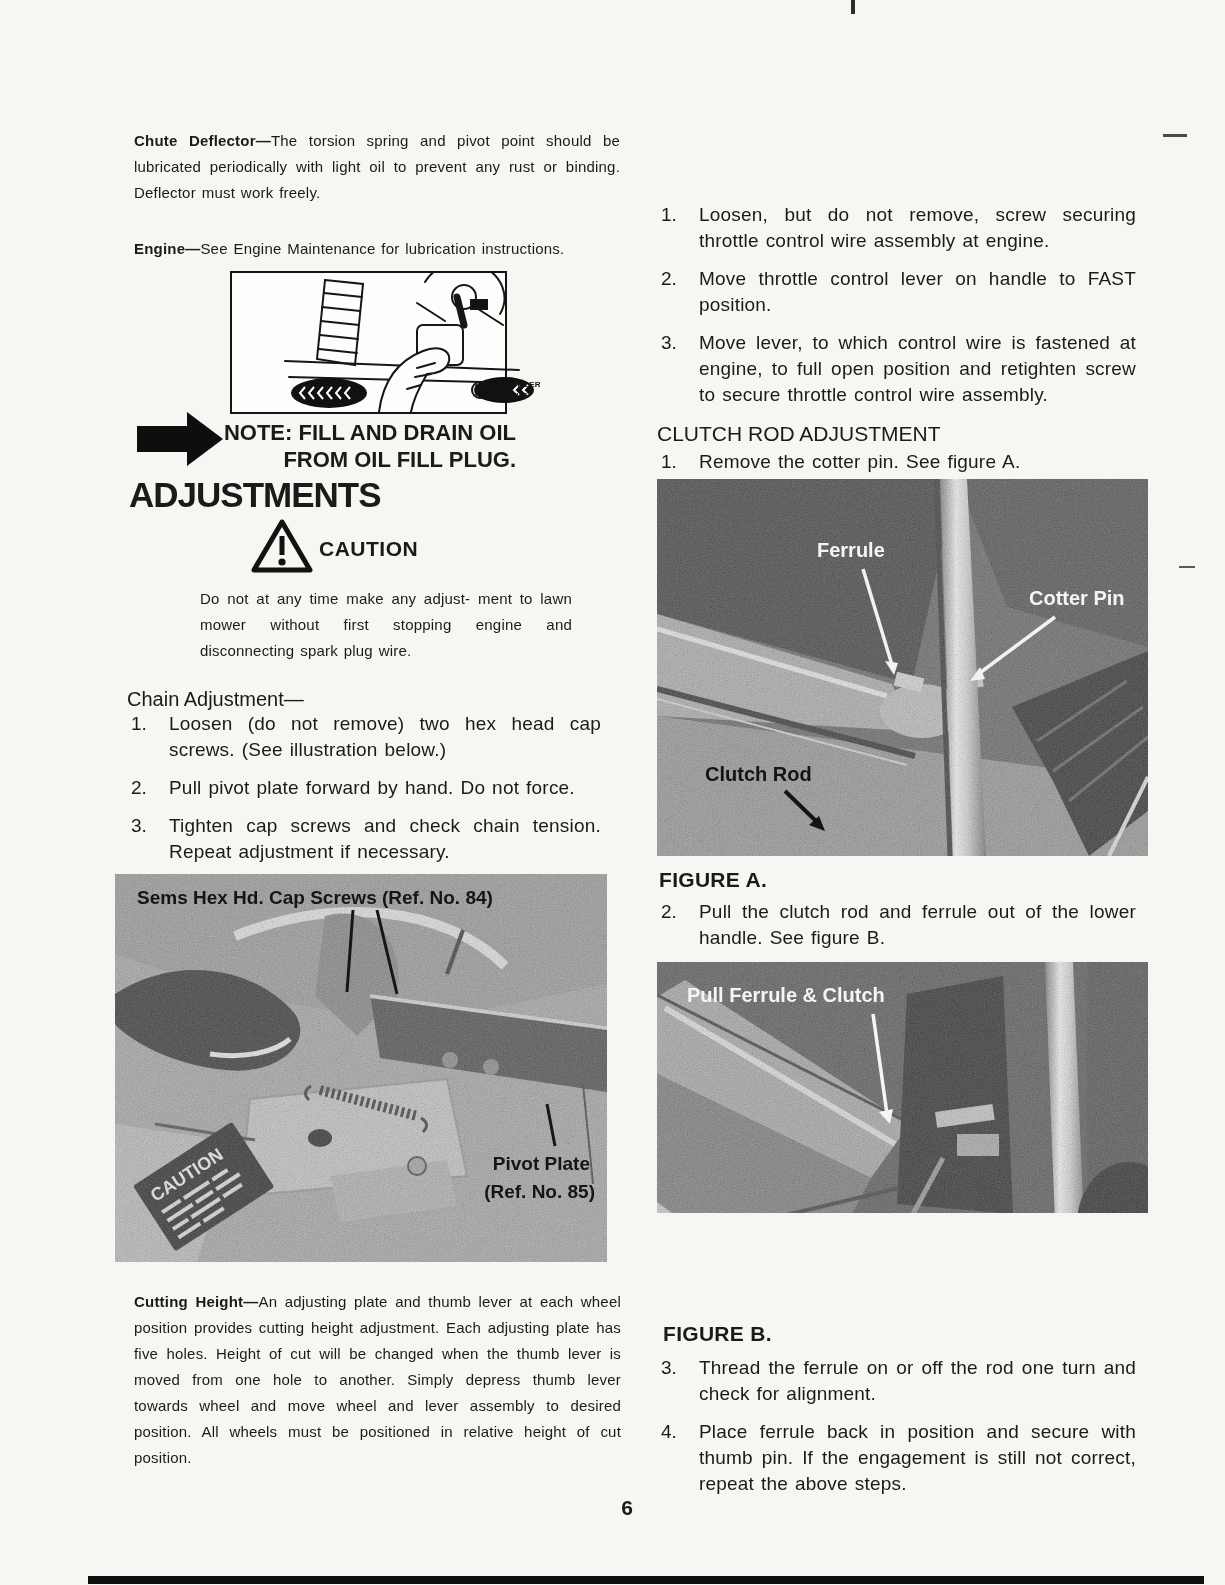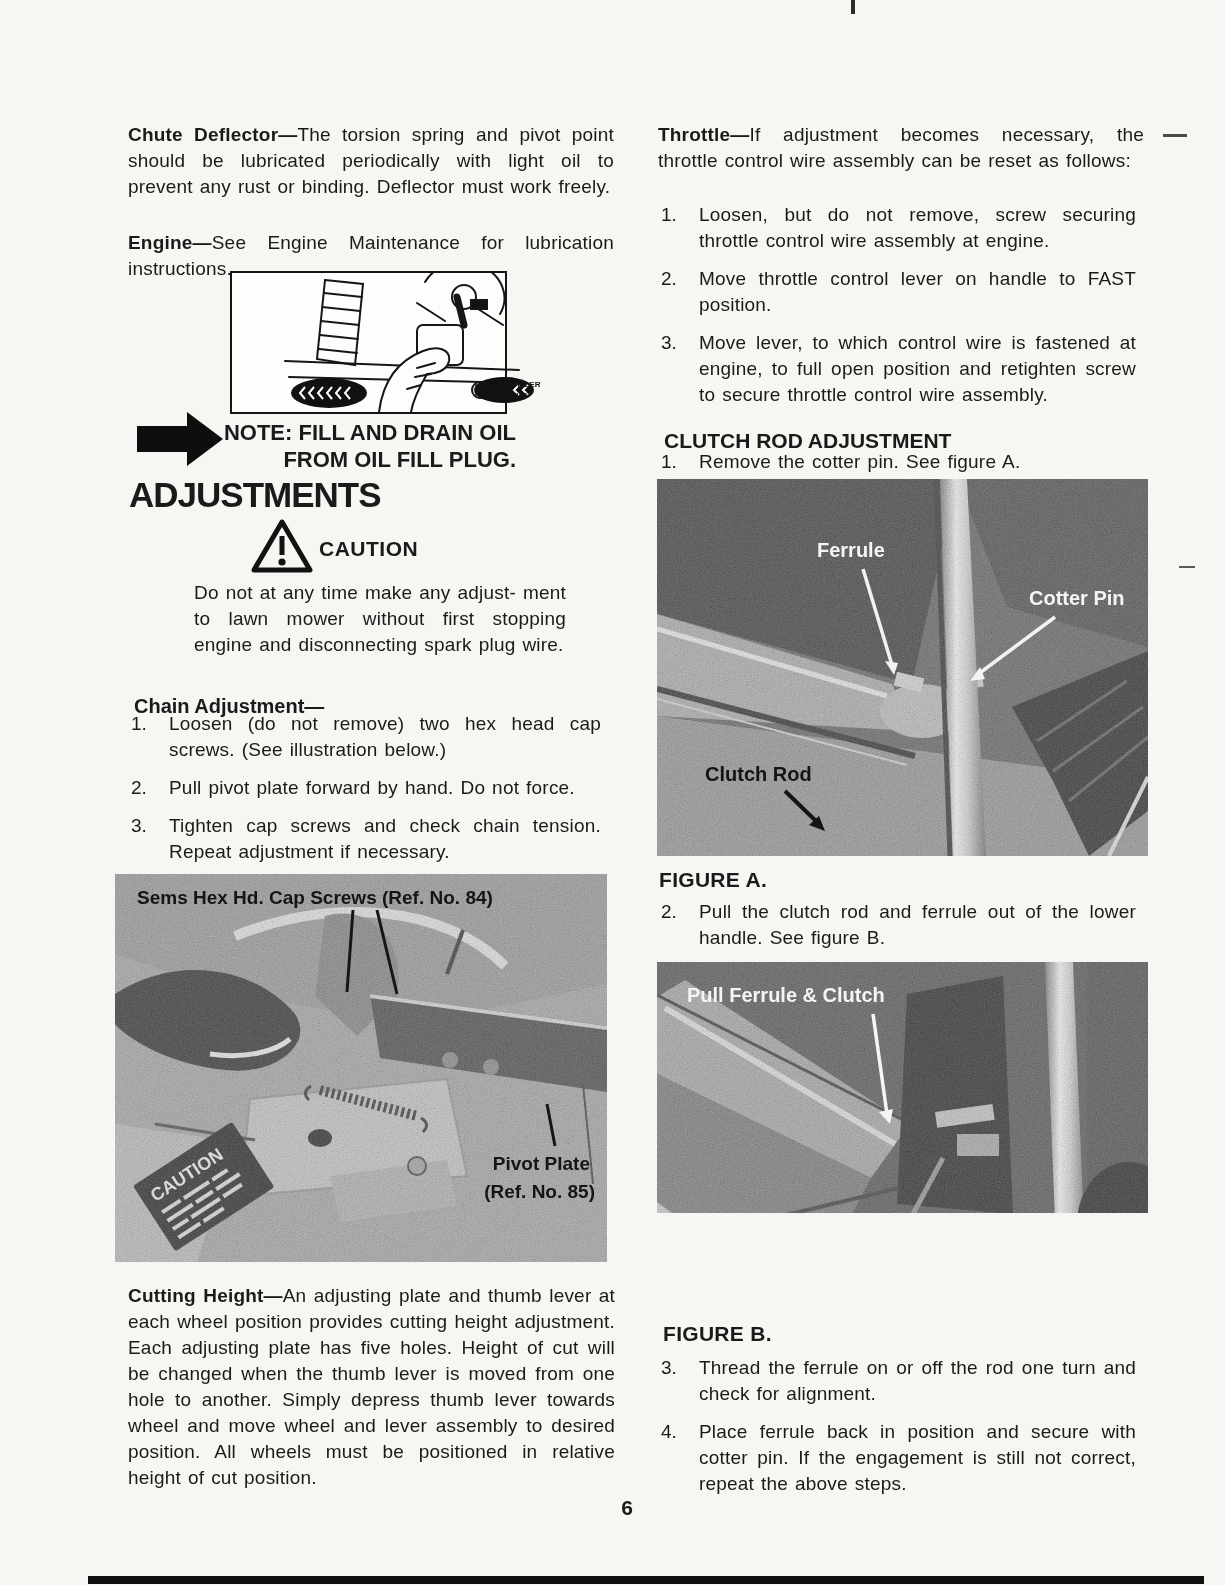--- a/index.html
+++ b/index.html
@@ -1,22 +1,22 @@
 <!DOCTYPE html>
 <html><head>
 <meta charset="utf-8">
 <style>
   html,body{margin:0;padding:0;}
   body{width:1225px;height:1585px;position:relative;background:#f7f6f2;
        font-family:"Liberation Sans", sans-serif;color:#1a1a1a;overflow:hidden;}
   .page{position:absolute;inset:0;}
-  .para{position:absolute;text-align:justify;font-size:19px;line-height:26px;
-        letter-spacing:.2px;word-spacing:1.5px;margin:6px;}
+  .para{position:absolute;text-align:justify;font-size:15px;line-height:26px;
+        letter-spacing:.2px;word-spacing:1.5px;margin:12px;}
   .lead{font-weight:bold;}
-  .heading{position:absolute;font-weight:bold;font-size:20px;margin:12px;}
+  .heading{position:absolute;font-weight:normal;font-size:20px;margin:5px;}
   .bigtitle{position:absolute;font-weight:bold;font-size:35px;letter-spacing:-1px;margin:9px;}
   .figcap{position:absolute;font-weight:bold;font-size:21px;margin:0;letter-spacing:.3px;}
   .olist{position:absolute;}
   .oitem{display:flex;margin-bottom:12px;}
   .onum{flex:none;width:38px;font-size:19px;line-height:26px;}
   .otext{text-align:justify;font-size:19px;line-height:26px;letter-spacing:.2px;word-spacing:1.5px;}
   .photo{position:absolute;overflow:hidden;background:#bef264;}
   .photo svg{display:block;}
   .illus{position:absolute;left:230px;top:271px;width:277px;height:143px;
          background:#fdfdfb;border:2px solid #141414;box-sizing:border-box;padding-left:35px;}
@@ -190,21 +190,20 @@
       <line x1="238" y1="36" x2="232" y2="118" stroke="#161616" stroke-width="3"></line>
       <line x1="262" y1="36" x2="282" y2="120" stroke="#161616" stroke-width="3"></line>
       <text class="svglabel" x="475" y="296" font-size="19" fill="#151515" text-anchor="end">Pivot Plate</text>
       <text class="svglabel" x="480" y="324" font-size="19" fill="#151515" text-anchor="end">(Ref. No. 85)</text>
       <line x1="432" y1="230" x2="440" y2="272" stroke="#161616" stroke-width="3"></line>
     </svg>
   </div>
 
   <p class="para" style="left:122px;top:1277px;width:487px"><b class="lead">Cutting Height—</b><span>An adjusting plate and thumb lever at each wheel position provides cutting height adjustment. Each adjusting plate has five holes. Height of cut will be changed when the thumb lever is moved from one hole to another. Simply depress thumb lever towards wheel and move wheel and lever assembly to desired position. All wheels must be positioned in relative height of cut position.</span></p>
 
-  <p class="para" style="left:652px;top:116px;width:486px"><b class="lead">Throttle—</b><span>If adjustment becomes necessary, the throttle control wire assembly can be reset as follows:</span></p>
 
   <div class="olist" style="left:661px;top:202px;width:480px">
     <div class="oitem">
       <span class="onum">1.</span>
       <span class="otext" style="width:437px">Loosen, but do not remove, screw securing throttle control wire assembly at engine.</span>
     </div>
     <div class="oitem">
       <span class="onum">2.</span>
       <span class="otext" style="width:437px">Move throttle control lever on handle to FAST position.</span>
     </div>
@@ -298,19 +297,19 @@
 
   <h3 class="figcap" style="left:663px;top:1322px">FIGURE B.</h3>
 
   <div class="olist" style="left:661px;top:1355px;width:480px">
     <div class="oitem">
       <span class="onum">3.</span>
       <span class="otext" style="width:437px">Thread the ferrule on or off the rod one turn and check for alignment.</span>
     </div>
     <div class="oitem">
       <span class="onum">4.</span>
-      <span class="otext" style="width:437px">Place ferrule back in position and secure with cotter pin. If the engagement is still not correct, repeat the above steps.</span>
+      <span class="otext" style="width:437px">Place ferrule back in position and secure with thumb pin. If the engagement is still not correct, repeat the above steps.</span>
     </div>
   </div>
 
   <div class="pagenum">6</div>
 
 </div>
 
 </body></html>

